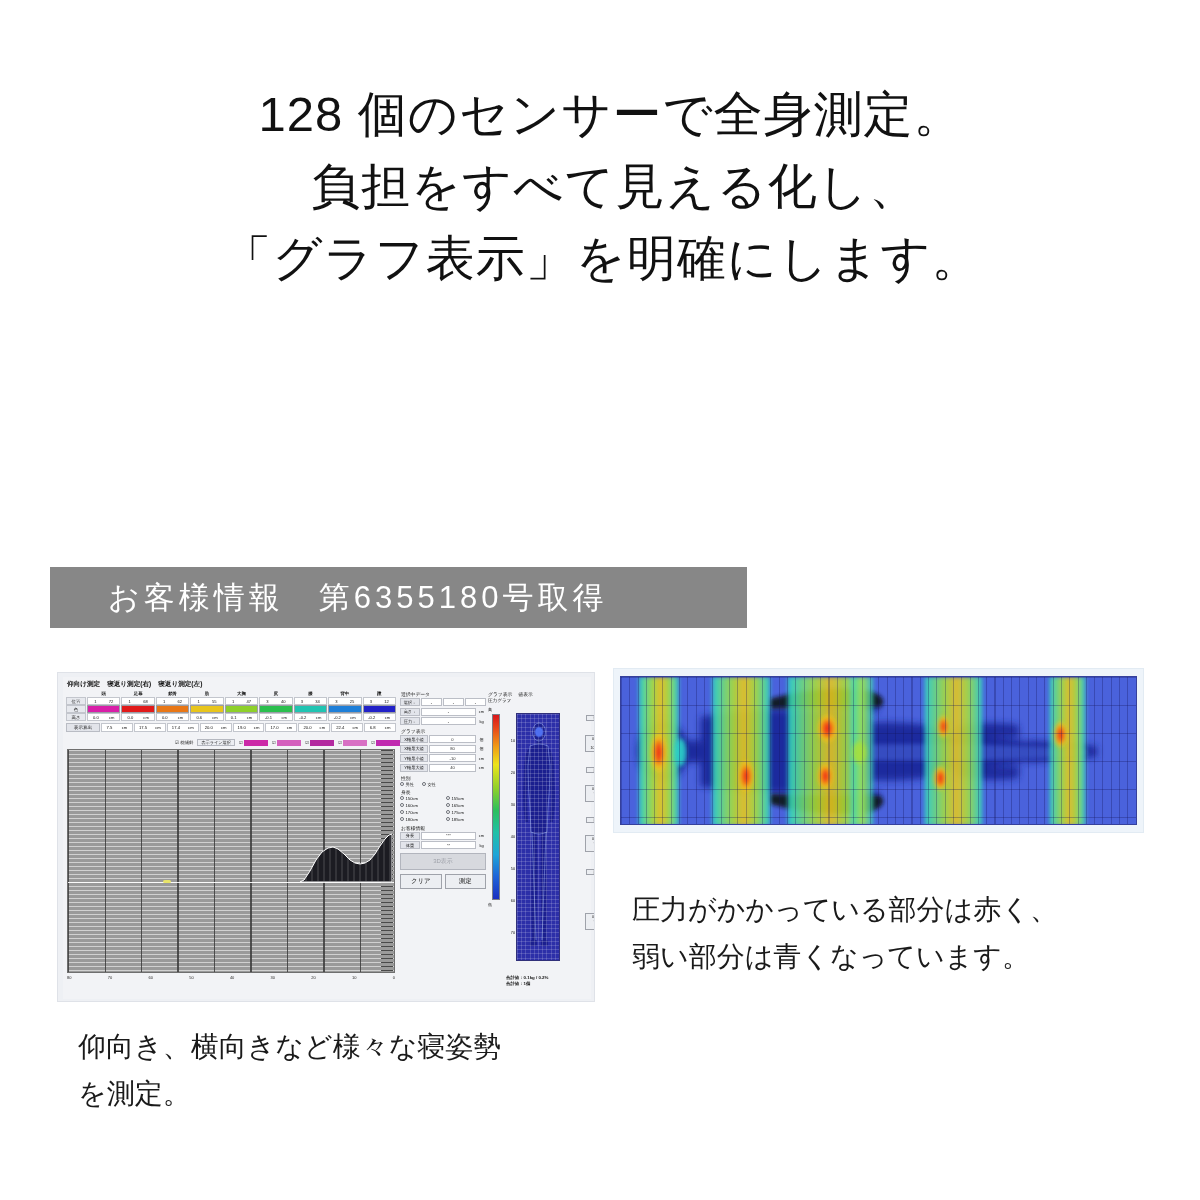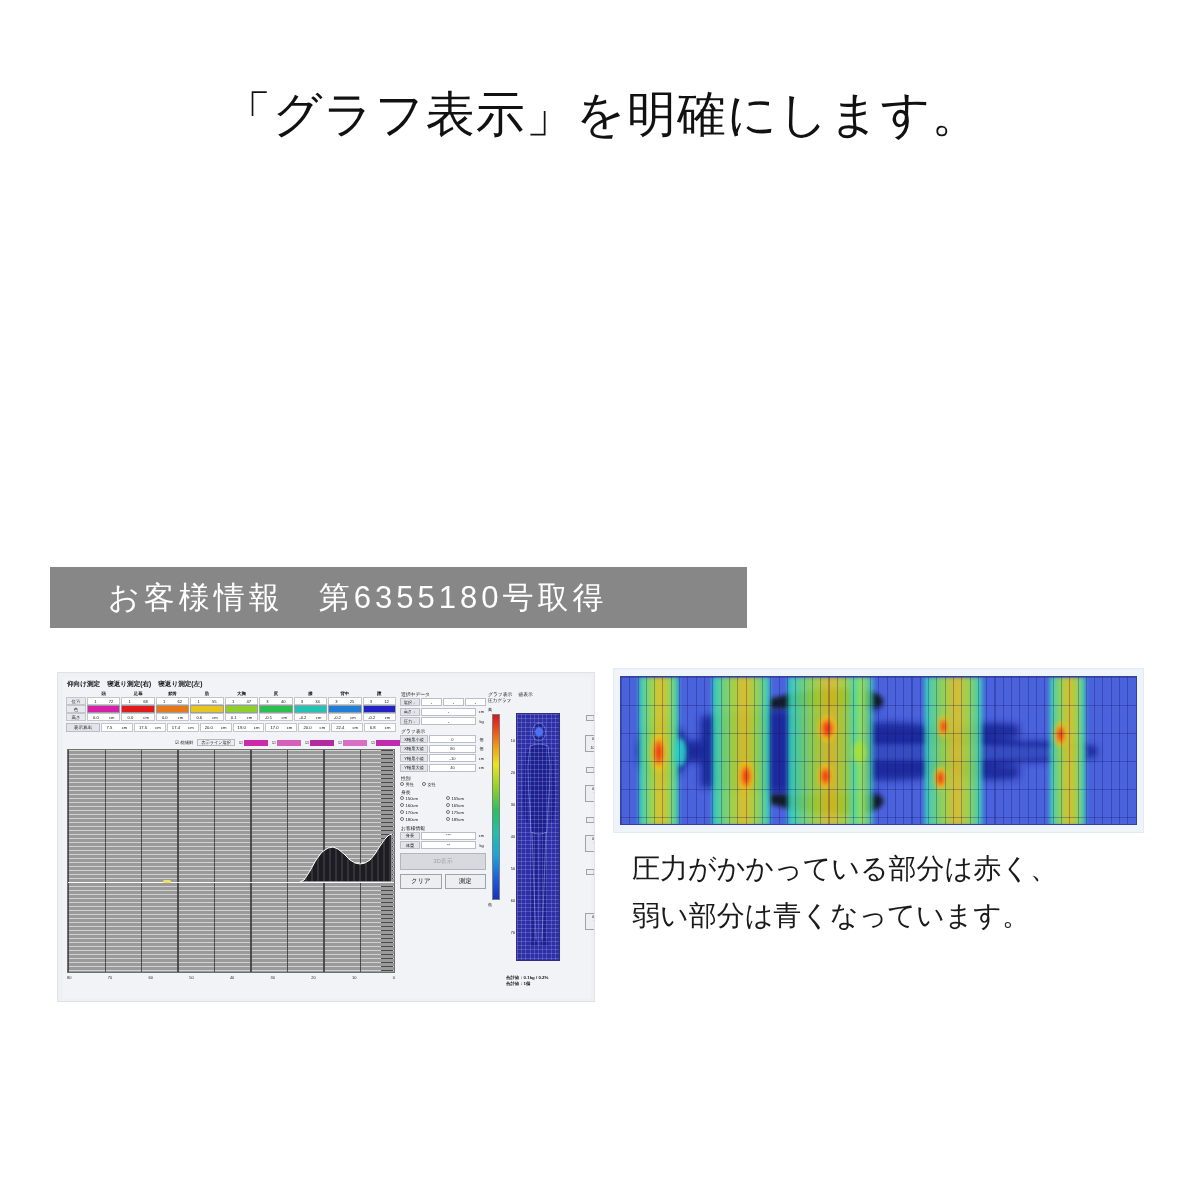--- a/index.html
+++ b/index.html
@@ -294,28 +294,30 @@
     background:
       repeating-linear-gradient(to right, rgba(20,20,90,.30) 0 1px, transparent 1px 8.3px),
       repeating-linear-gradient(to bottom, rgba(20,20,90,.30) 0 1px, transparent 1px 28px);
   }
 
   
   .cap{
     position:absolute;font-size:28px;line-height:47px;color:#1a1a1a;white-space:nowrap;
   }
   .cap-left{left:78px;top:1023px;}
-  .cap-right{left:632px;top:845px;}
+  .cap-right{left:632px;top:886px;}
 </style>
 </head>
 <body>
 
 <div class="page">
 
   <div class="headline">
+    <span class="hl l1">128 個のセンサーで全身測定。</span>
+    <span class="hl l2">負担をすべて見える化し、</span>
     <span class="hl l3">「グラフ表示」を明確にします。</span>
   </div>
 
   <div class="lead">
   </div>
 
   <div class="patent-banner">
     <span class="ptxt">お客様情報　第6355180号取得</span>
   </div>
 
@@ -809,18 +811,22 @@
         </g>
         <g filter="url(#soft)" opacity="0.85">
           <ellipse cx="60" cy="76" rx="6" ry="14" fill="#2ad8c8"></ellipse>
           <ellipse cx="240" cy="76" rx="7" ry="11" fill="#a8e03a"></ellipse>
         </g>
       </svg>
       <div class="hc-grid"></div>
     </div>
   </div>
 
+  <div class="cap cap-left">
+    <div>仰向き、横向きなど様々な寝姿勢</div>
+    <div>を測定。</div>
+  </div>
   <div class="cap cap-right">
     <div>圧力がかかっている部分は赤く、</div>
     <div>弱い部分は青くなっています。</div>
   </div>
 
 </div>
 
 </body></html>

